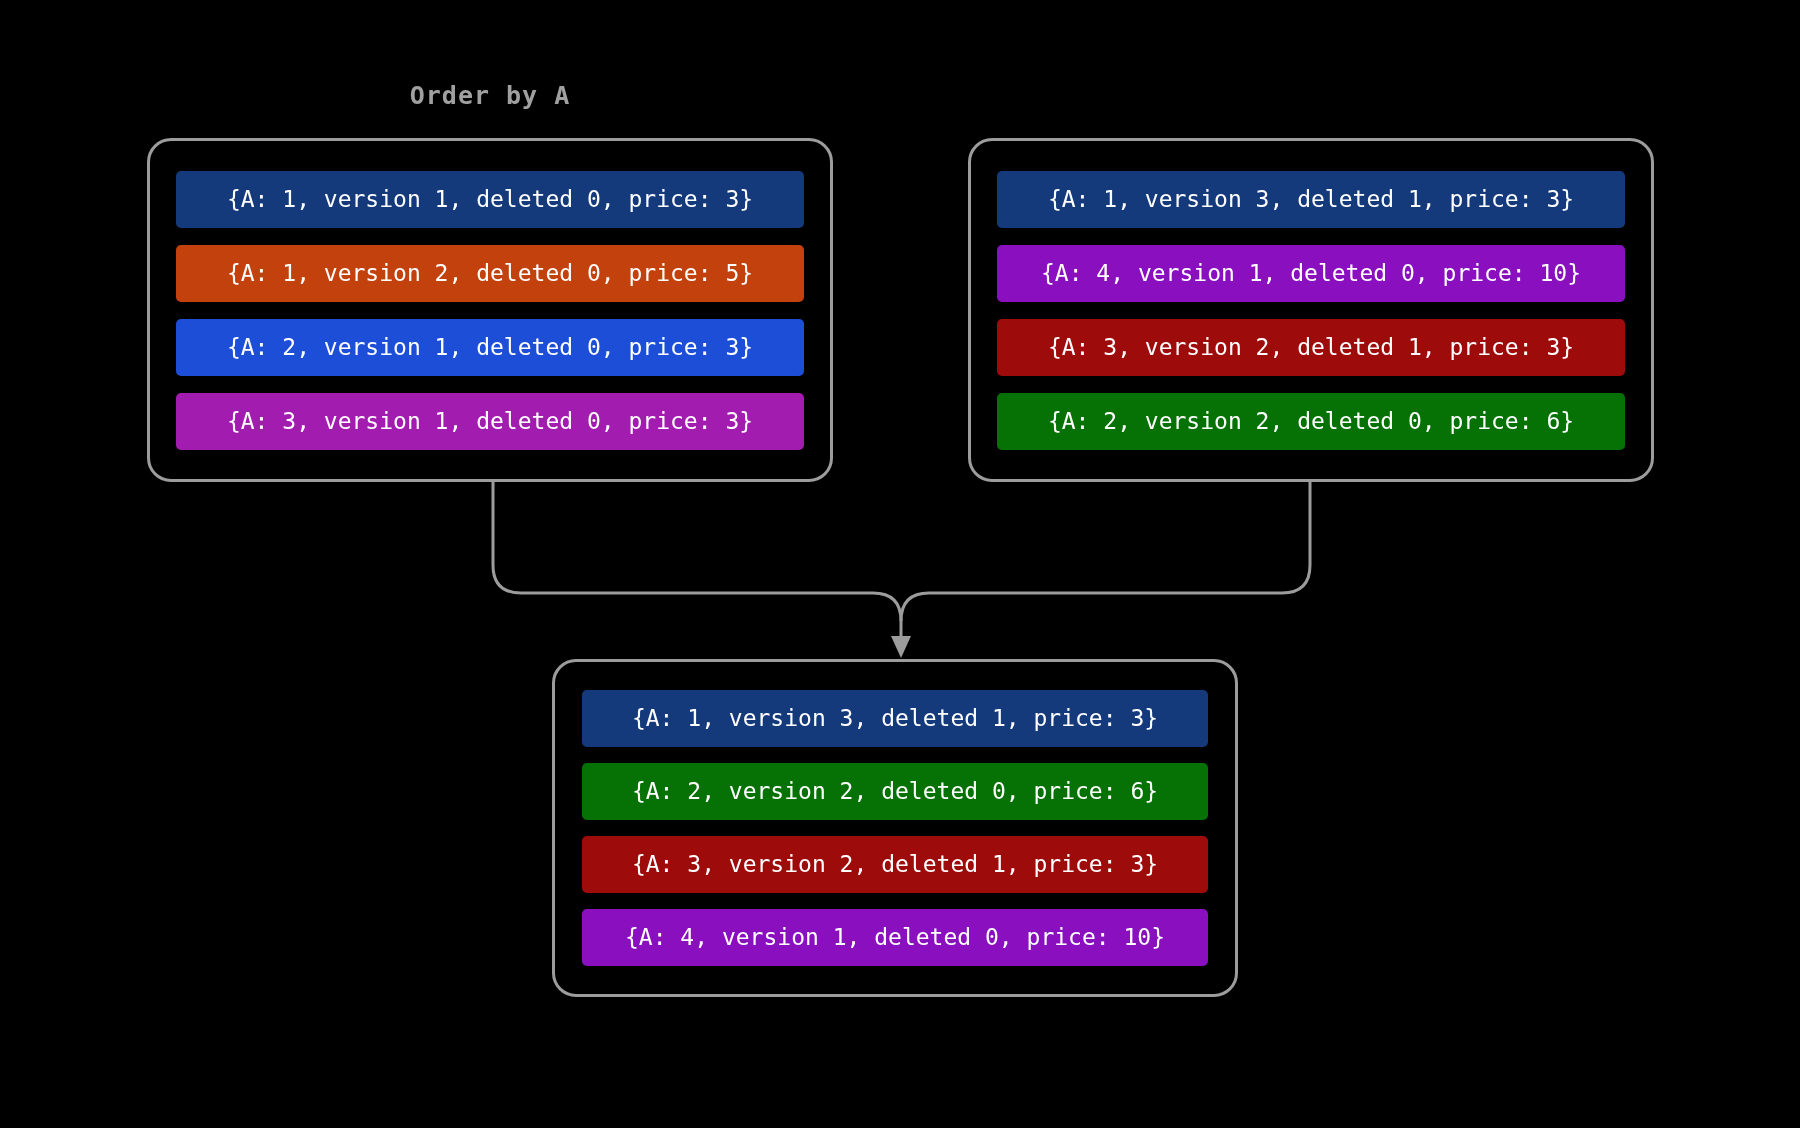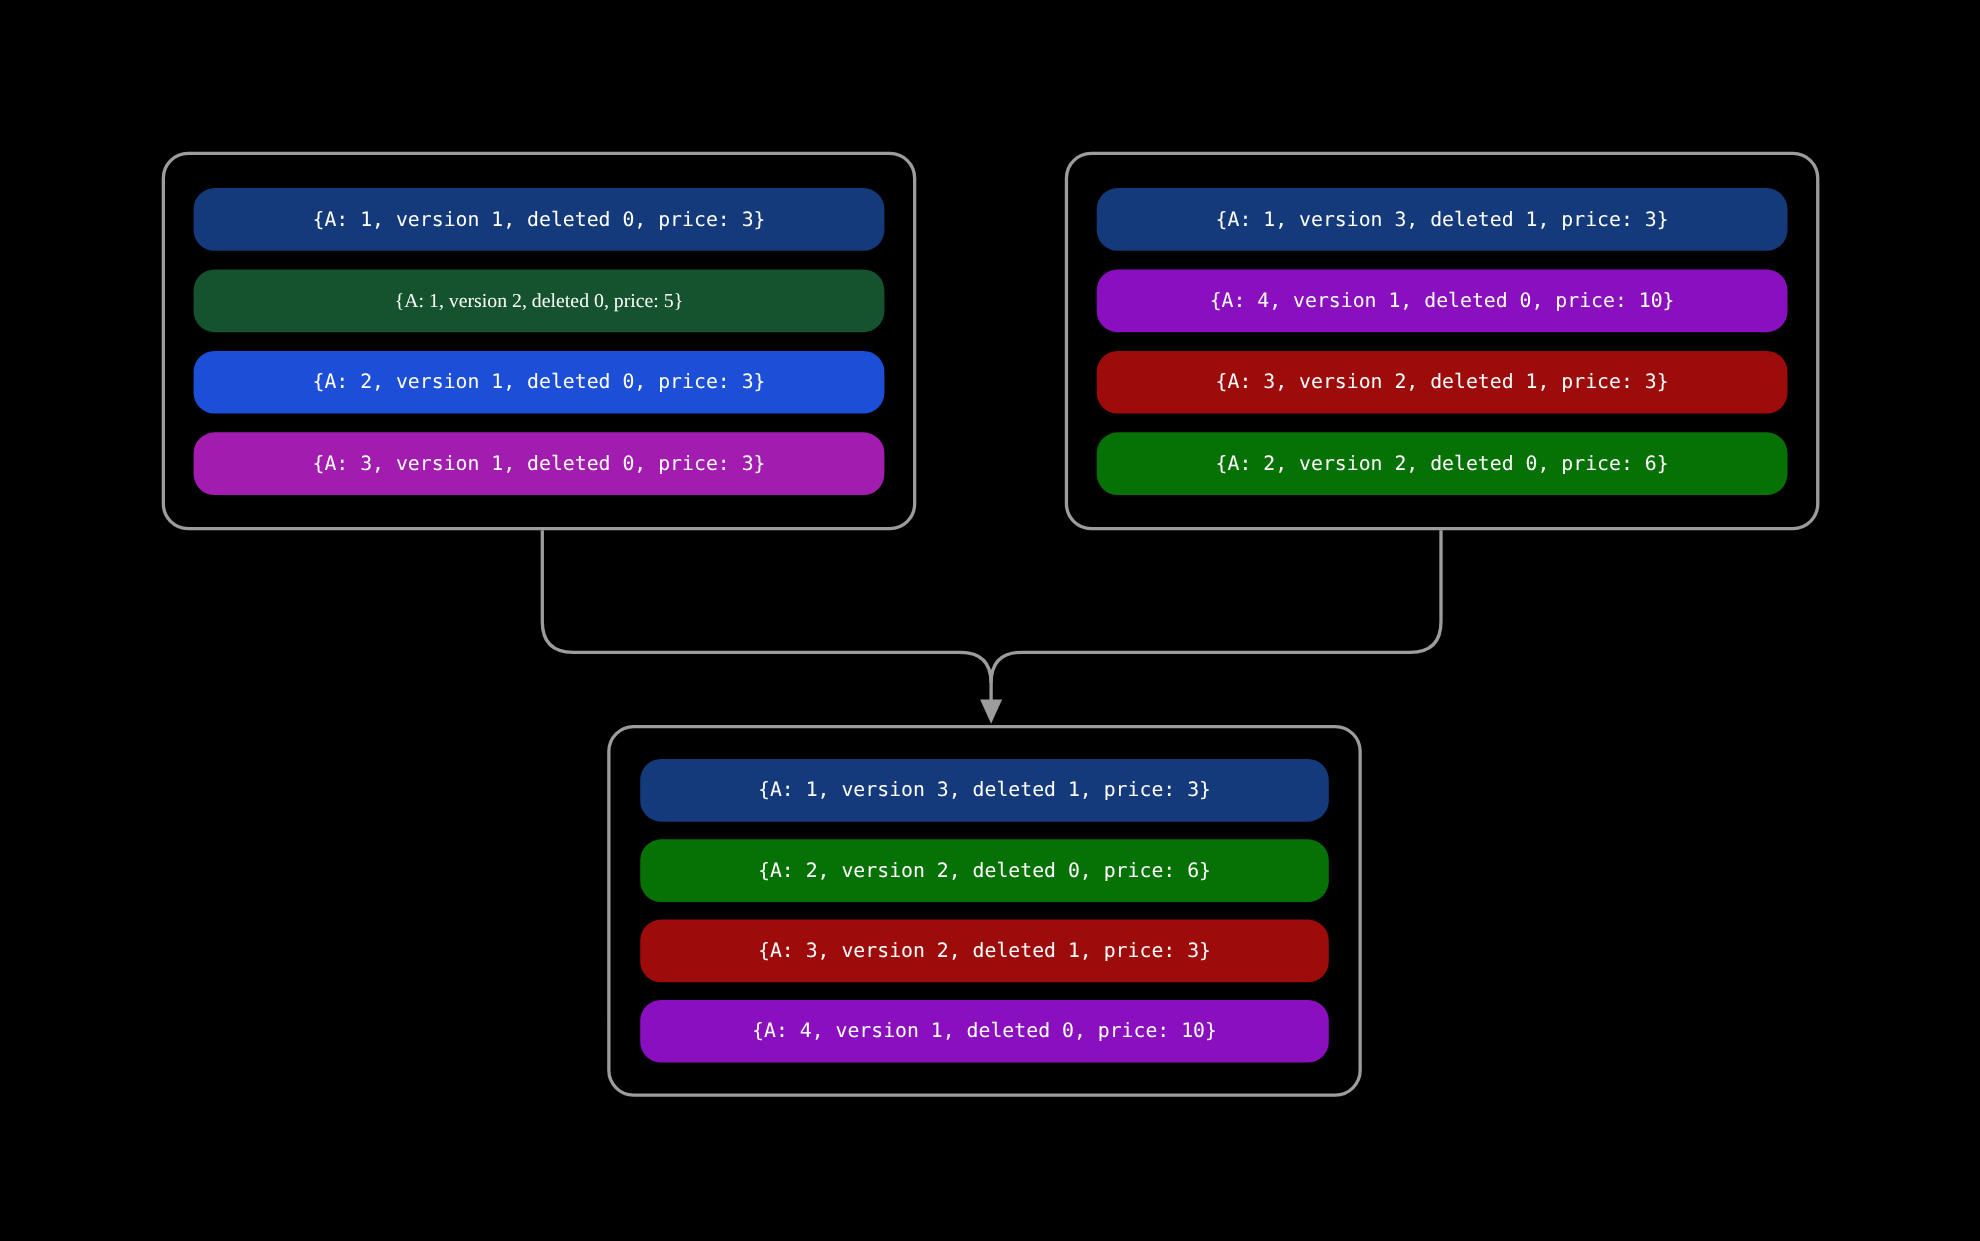--- a/index.html
+++ b/index.html
@@ -45,23 +45,23 @@
     background: #000;
   }
   #panel-left  { left: 147px; top: 138px; height: 344px; }
   #panel-right { left: 968px; top: 138px; height: 344px; }
   #panel-merged { left: 552px; top: 659px; height: 338px; padding: 28px 27px; gap: 16px; }
   #title-left  { left: 147px; top: 81px; }
   #title-right { left: 968px; top: 81px; }
   .row {
     height: 57px;
     min-height: 57px;
-    border-radius: 19px;
+    border-radius: 5px;
     color: #ffffff;
-    font-size: 18px;
+    font-size: 23px;
     line-height: 57px;
     text-align: center;
     white-space: nowrap;
     overflow: hidden;
   }
   .merge-label {
     position: absolute;
     left: 744px;
     top: 543px;
     width: 300px;
@@ -76,25 +76,26 @@
 <body>
 
 <div class="canvas">
 
   <svg class="connectors" viewBox="0 0 1800 1128" xmlns="http://www.w3.org/2000/svg">
     <path d="M 493 482 L 493 565 Q 493 593 521 593 L 873 593 Q 901 593 901 621 L 901 640" fill="none" stroke="#9c9c9c" stroke-width="3"></path>
     <path d="M 1310 482 L 1310 565 Q 1310 593 1282 593 L 929 593 Q 901 593 901 621" fill="none" stroke="#9c9c9c" stroke-width="3"></path>
     <polygon points="891,636 911,636 901,658" fill="#9c9c9c"></polygon>
   </svg>
 
+  <div class="panel-title" id="title-left">Order by A</div>
 
 
   <div class="panel" id="panel-left">
     <div class="row" style="background: rgb(20, 58, 123);">{A: 1, version 1, deleted 0, price: 3}</div>
-    <div class="row" style="background: #14532d; font-family: Liberation Serif, serif;">{A: 1, version 2, deleted 0, price: 5}</div>
+    <div class="row" style="background: #c2410c;">{A: 1, version 2, deleted 0, price: 5}</div>
     <div class="row" style="background: #1d4ed8;">{A: 2, version 1, deleted 0, price: 3}</div>
     <div class="row" style="background: #a21caf;">{A: 3, version 1, deleted 0, price: 3}</div>
   </div>
 
   <div class="panel" id="panel-right">
     <div class="row" style="background: rgb(20, 58, 123);">{A: 1, version 3, deleted 1, price: 3}</div>
     <div class="row" style="background: rgb(138, 15, 190);">{A: 4, version 1, deleted 0, price: 10}</div>
     <div class="row" style="background: rgb(158, 11, 11);">{A: 3, version 2, deleted 1, price: 3}</div>
     <div class="row" style="background: rgb(6, 114, 6);">{A: 2, version 2, deleted 0, price: 6}</div>
   </div>

